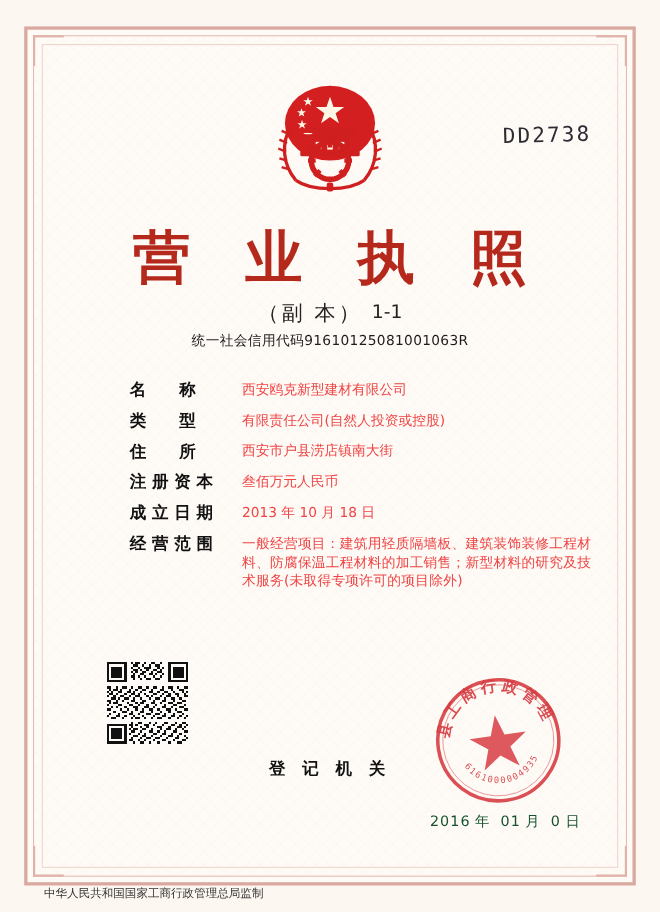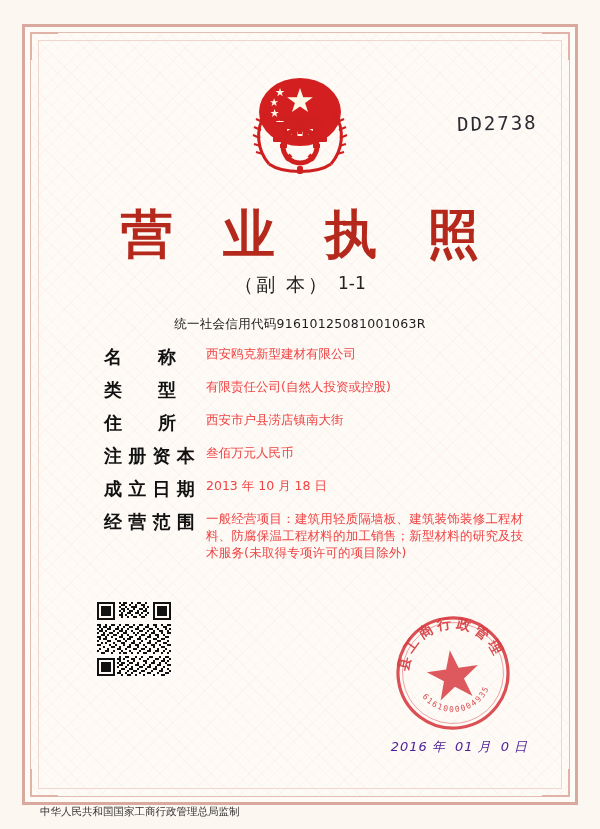--- a/index.html
+++ b/index.html
@@ -127,21 +127,21 @@
   .subtitle-idx {
     font-size: 17px;
     margin-left: 8px;
     vertical-align: 2px;
   }
 
   .credit-code {
     position: absolute;
     left: 0;
     right: 0;
-    top: 316px;
+    top: 302px;
     text-align: center;
     font-size: 12.5px;
     color: #1d1d1d;
     letter-spacing: 0.3px;
   }
 
   
   .fields {
     position: absolute;
     left: 104px;
@@ -149,26 +149,27 @@
     right: 60px;
   }
   .field {
     display: flex;
     align-items: flex-start;
     margin-bottom: 9px;
   }
   .field-label {
     width: 92px;
     flex: 0 0 92px;
-    font-size: 18px;
+    font-size: 15px;
     font-weight: bold;
     color: #111;
     letter-spacing: 0px;
     display: flex;
     justify-content: space-between;
+    margin-left: 14px;
   }
   .field-label.wide {
     letter-spacing: 0;
     display: block;
   }
   .field-value {
     font-size: 12.5px;
     color: #ef4444;
     line-height: 17px;
     padding-left: 10px;
@@ -208,23 +209,22 @@
     width: 122px;
     height: 122px;
     opacity: 0.88;
   }
 
   .date-line {
     position: absolute;
     right: 70px;
     top: 738px;
     font-size: 13px;
-    color: #4c1d95;
+    color: #14532d;
     letter-spacing: 1px;
-    font-style: italic;
   }
   .date-line span { margin: 0 2px; }
 
   
   .footer {
     position: absolute;
     left: 40px;
     right: 40px;
     bottom: 10px;
     display: flex;
@@ -606,20 +606,21 @@
         <rect x="13" y="37" width="1" height="1"></rect>
           <rect x="16" y="37" width="2" height="1"></rect>
           <rect x="20" y="37" width="1" height="1"></rect>
           <rect x="24" y="37" width="1" height="1"></rect>
           <rect x="29" y="37" width="1" height="1"></rect>
           <rect x="33" y="37" width="2" height="1"></rect>
       </g>
     </svg>
   </div>
 
+  <div class="registrar">登 记 机 关</div>
 
   <div class="stamp">
     <svg viewBox="0 0 122 122" width="122" height="122">
       <defs>
         <path id="arcTop" d="M 16,61 A 45,45 0 0 1 106,61"></path>
         <path id="arcBottom" d="M 22,61 A 39,39 0 0 0 100,61"></path>
       </defs>
       <g transform="rotate(-8 61 61)">
         <circle cx="61" cy="61" r="55" fill="none" stroke="#d2232a" stroke-width="3.2" opacity="0.9"></circle>
         <circle cx="61" cy="61" r="50.5" fill="none" stroke="#d2232a" stroke-width="0.8" opacity="0.55"></circle>

